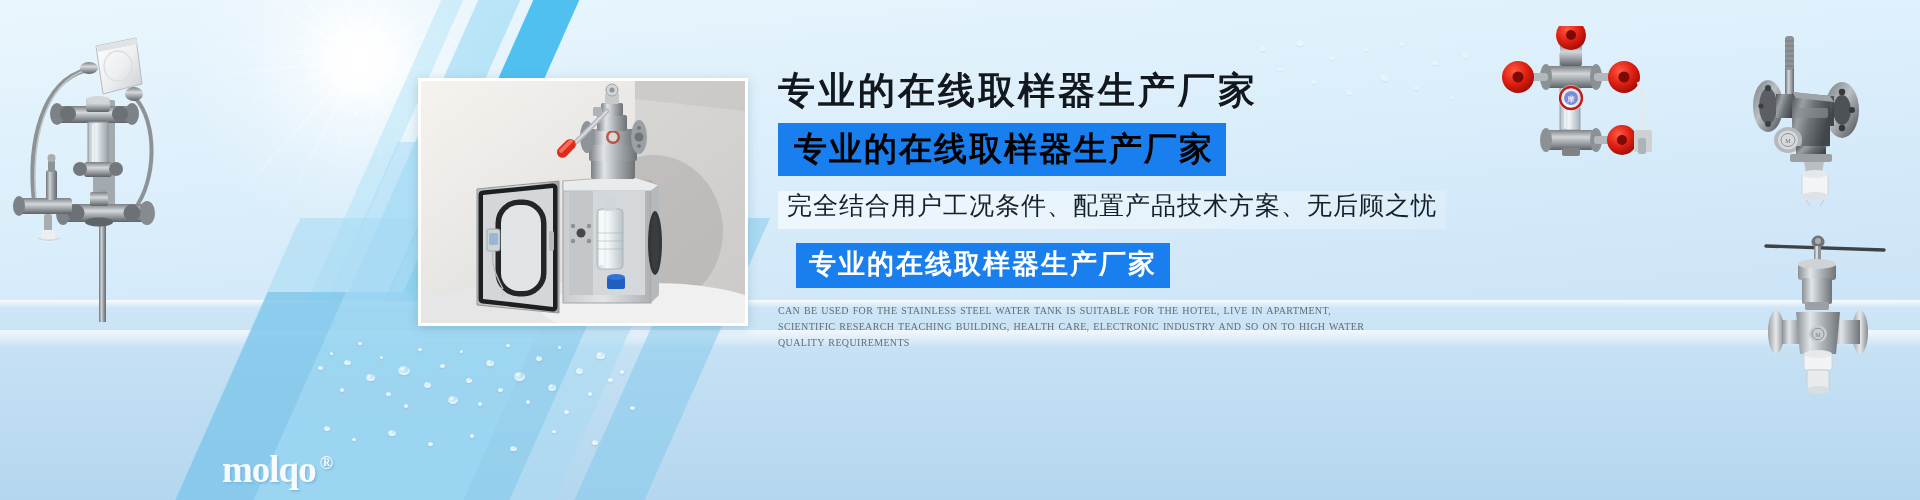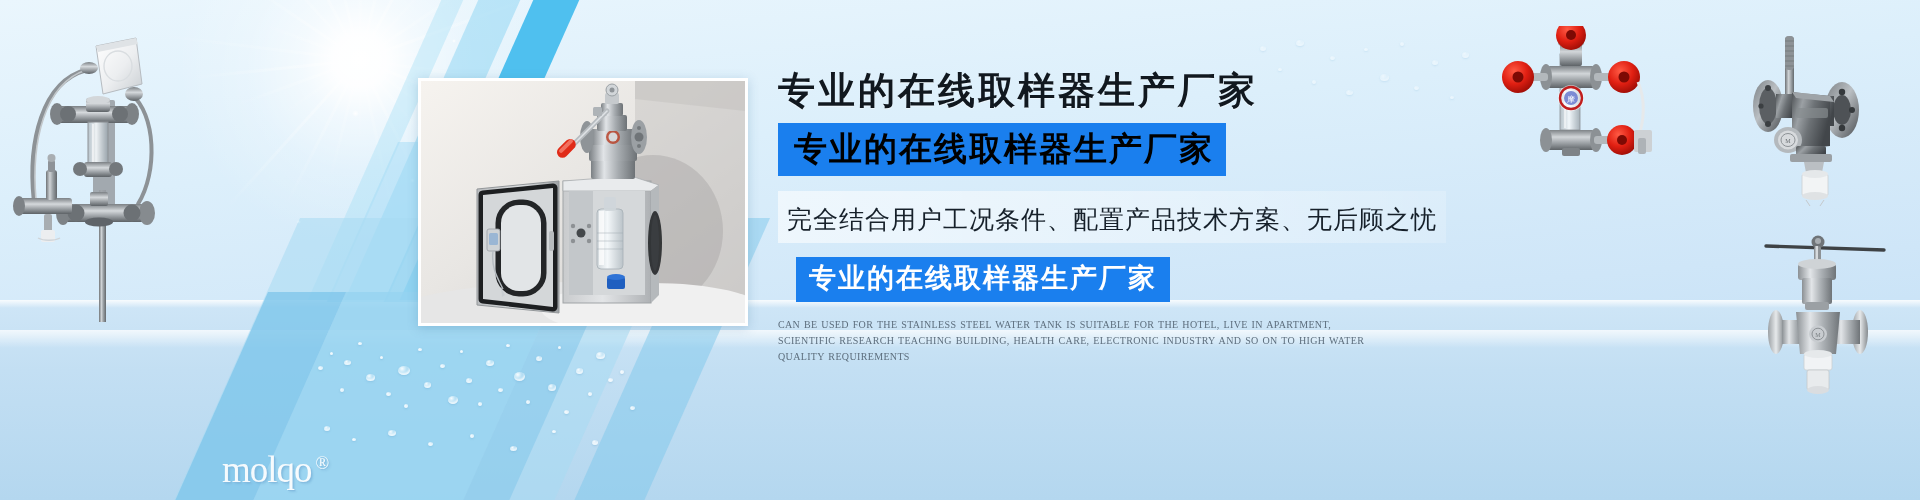--- a/index.html
+++ b/index.html
@@ -142,21 +142,21 @@
   }
 
   .tag-sub{
     position:relative;
     margin-top:15px;
     display:inline-block;
     font-size:25px;
     line-height:1;
     letter-spacing:1px;
     color:#16202a;
-    padding:16px 9px 11px 9px;
+    padding:2px 9px 11px 9px;
     white-space:nowrap;
     background:linear-gradient(90deg,
         rgba(255,255,255,.58) 0%,
         rgba(255,255,255,.42) 55%,
         rgba(255,255,255,.18) 100%);
   }
 
   .tag-secondary{
     display:inline-block;
     margin-top:14px;
@@ -180,21 +180,21 @@
     letter-spacing:.35px;
     color:#5d6e7d;
     text-transform:uppercase;
     word-spacing:1px;
   }
 
   
   .watermark{
     position:absolute; left:222px; top:448px;
     font-family:"Liberation Serif", serif;
-    font-weight:400;
+    font-weight:700;
     font-size:37px;
     letter-spacing:-1px;
     color:#ffffff;
     opacity:.92;
     text-shadow:1px 1px 0 rgba(130,185,222,.85), 2px 2px 2px rgba(110,170,210,.5);
   }
   .watermark sup{ font-size:18px; vertical-align:super; letter-spacing:0; margin-left:4px;}
 </style>
 </head>
 <body>

